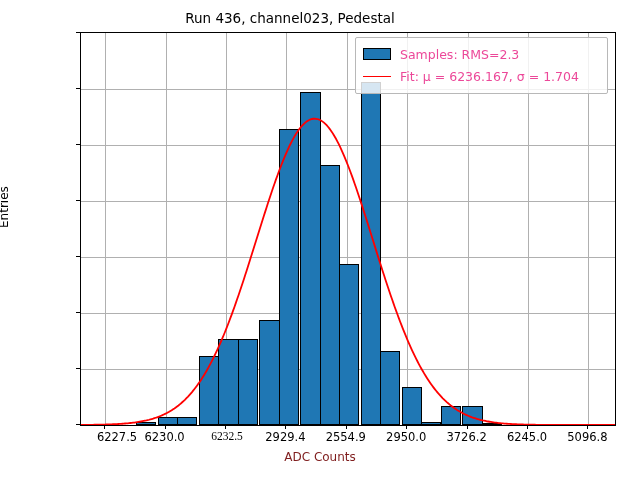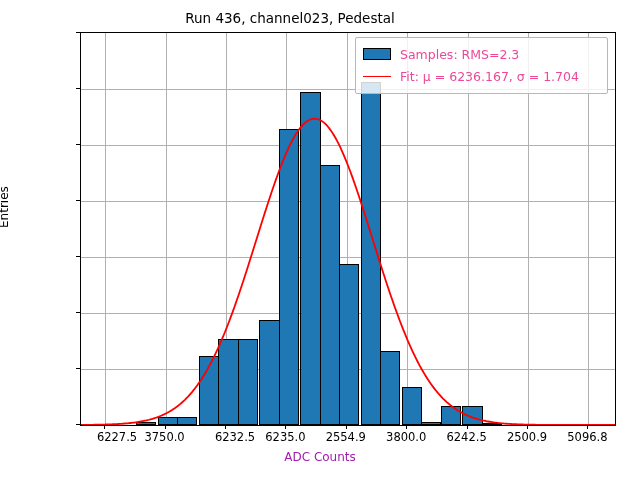--- a/index.html
+++ b/index.html
@@ -78,21 +78,21 @@
     height: 4px;
     background: #000000;
   }
   #xlabel {
     position: absolute;
     left: 0;
     top: 450px;
     width: 640px;
     text-align: center;
     font-size: 12px;
-    color: #a21caf;
+    color: #7f1d1d;
   }
   #ylabel {
     position: absolute;
     left: -3px;
     top: 228px;
     font-size: 12px;
     color: #000000;
     transform: rotate(-90deg);
     transform-origin: left top;
     white-space: nowrap;
@@ -153,33 +153,33 @@
       <div class="ytick-mark" style="left: 76px; top: 312px;"></div>
       <div class="ytick-mark" style="left: 76px; top: 256px;"></div>
       <div class="ytick-mark" style="left: 76px; top: 200px;"></div>
       <div class="ytick-mark" style="left: 76px; top: 144px;"></div>
       <div class="ytick-mark" style="left: 76px; top: 88px;"></div>
       <div class="ytick-mark" style="left: 76px; top: 32px;"></div>
     </div>
   <div id="x-axis-ticks">
       <div class="xtick-label" style="left: 98px; margin-left: 19px;">6227.5</div>
       <div class="xtick-mark" style="left: 104.163px;"></div>
-      <div class="xtick-label" style="left: 164.57px;">3750.0</div>
+      <div class="xtick-label" style="left: 164.57px;">6230.0</div>
       <div class="xtick-mark" style="left: 164.57px;"></div>
-      <div class="xtick-label" style="left: 235px;">6232.5</div>
+      <div class="xtick-label" style="left: 227px; font-family: Liberation Serif, serif;">6232.5</div>
       <div class="xtick-mark" style="left: 224.977px;"></div>
-      <div class="xtick-label" style="left: 285.385px;">6235.0</div>
+      <div class="xtick-label" style="left: 285.385px;">2929.4</div>
       <div class="xtick-mark" style="left: 285.385px;"></div>
       <div class="xtick-label" style="left: 345.792px;">2554.9</div>
       <div class="xtick-mark" style="left: 345.792px;"></div>
-      <div class="xtick-label" style="left: 406.199px;">3800.0</div>
+      <div class="xtick-label" style="left: 406.199px;">2950.0</div>
       <div class="xtick-mark" style="left: 406.199px;"></div>
-      <div class="xtick-label" style="left: 466.606px;">6242.5</div>
+      <div class="xtick-label" style="left: 466.606px;">3726.2</div>
       <div class="xtick-mark" style="left: 466.606px;"></div>
-      <div class="xtick-label" style="left: 527.014px;">2500.9</div>
+      <div class="xtick-label" style="left: 527.014px;">6245.0</div>
       <div class="xtick-mark" style="left: 527.014px;"></div>
       <div class="xtick-label" style="left: 587.421px;">5096.8</div>
       <div class="xtick-mark" style="left: 587.421px;"></div>
     </div>
 
   <div id="plot-area">
     <div id="grid-layer">
         <div class="gridline-h" style="top: 336px;"></div>
         <div class="gridline-h" style="top: 280px;"></div>
         <div class="gridline-h" style="top: 224px;"></div>

